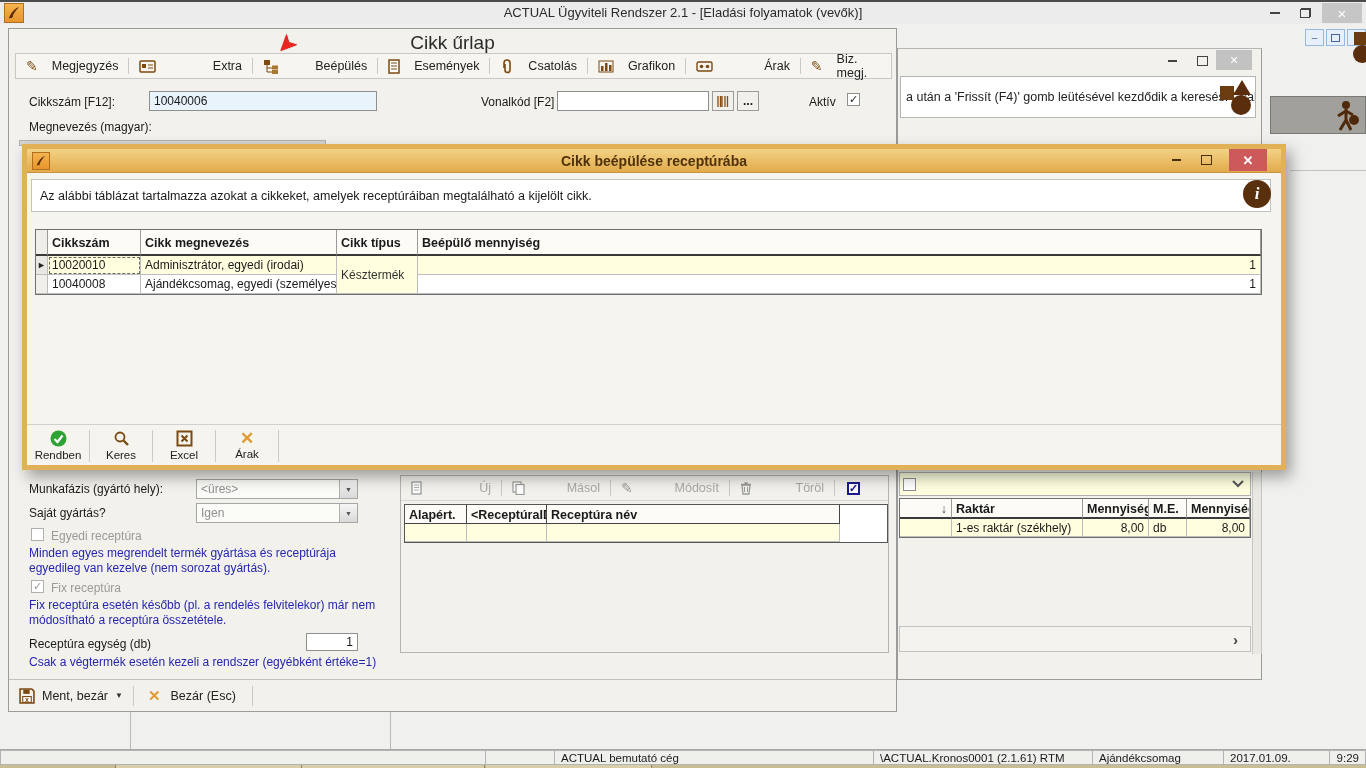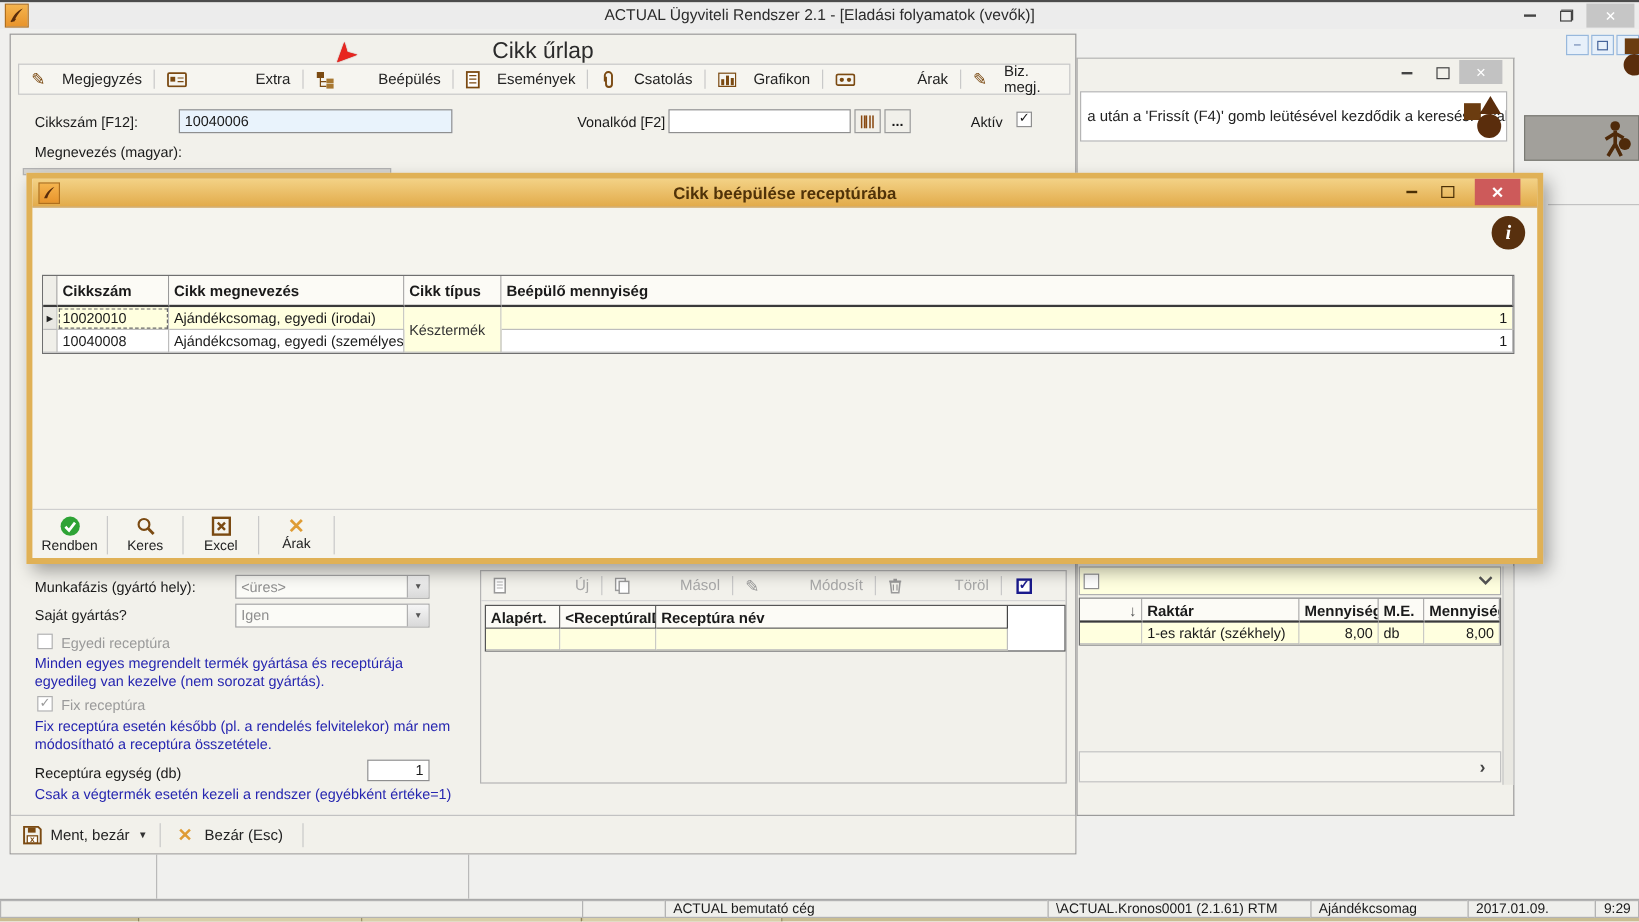--- a/index.html
+++ b/index.html
@@ -353,34 +353,37 @@
         </div>
       <div class="abs wbtn" style="right:62px;top:0;width:26px;height:22px;z-index:2;">
           <div style="width:9px;height:8px;border:1px solid #4a2f05;"></div>
         </div>
       <div class="abs wbtn" style="right:14px;top:0;width:38px;height:22px;background:#cd5a5a;z-index:2;">
           <span style="color:#fff;font-weight:bold;font-size:13px;">✕</span>
         </div>
     </div>
 
     <div style="position:relative;width:100%;height:293px;">
+      <div class="abs" style="left:4px;top:6px;width:1240px;height:33px;background:#fff;border:1px solid #c3c3c3;box-sizing:border-box;display:flex;align-items:center;">
+        <span style="padding-left:8px;font-size:12.5px;">Az alábbi táblázat tartalmazza azokat a cikkeket, amelyek receptúráiban megtalálható a kijelölt cikk.</span>
+      </div>
       <div class="abs" style="left:1216px;top:7px;width:28px;height:28px;border-radius:50%;background:#58300e;display:flex;align-items:center;justify-content:center;">
         <span style="color:#fff;font-family:'Liberation Serif',serif;font-weight:bold;font-style:italic;font-size:17px;">i</span>
       </div>
 
       <div class="abs grid" style="left:8px;top:56px;grid-template-columns:12px 93px 196px 81px 843px;grid-template-rows:26px 19px 19px;">
         <div class="h" style="grid-area:1/1;background:#efeee8;padding:0;"></div>
         <div class="h" style="grid-area:1/2;">Cikkszám</div>
         <div class="h" style="grid-area:1/3;">Cikk megnevezés</div>
         <div class="h" style="grid-area:1/4;">Cikk típus</div>
         <div class="h" style="grid-area:1/5;">Beépülő mennyiség</div>
 
         <div class="c" style="grid-area:2/1;background:#e9e8e2;padding:0 1px;font-size:9px;color:#222;">►</div>
         <div class="c yellow" style="grid-area:2/2;outline:1px dashed #6a6a6a;outline-offset:-2px;">10020010</div>
-        <div class="c yellow" style="grid-area:2/3;">Ajándékcsomag, egyedi (irodai)</div>
+        <div class="c yellow" style="grid-area:2/3;">Adminisztrátor, egyedi (irodai)</div>
         <div class="c yellow" style="grid-area:2/4;grid-row:2/span 2;color:#333;">Késztermék</div>
         <div class="c yellow num" style="grid-area:2/5;">1</div>
 
         <div class="c" style="grid-area:3/1;background:#f0efe9;"></div>
         <div class="c" style="grid-area:3/2;">10040008</div>
         <div class="c" style="grid-area:3/3;">Ajándékcsomag, egyedi (személyes)</div>
         <div class="c num" style="grid-area:3/5;">1</div>
       </div>
 
       <div class="abs" style="left:0;bottom:0;width:100%;height:41px;border-top:1px solid #cfcfcf;display:flex;align-items:center;">

